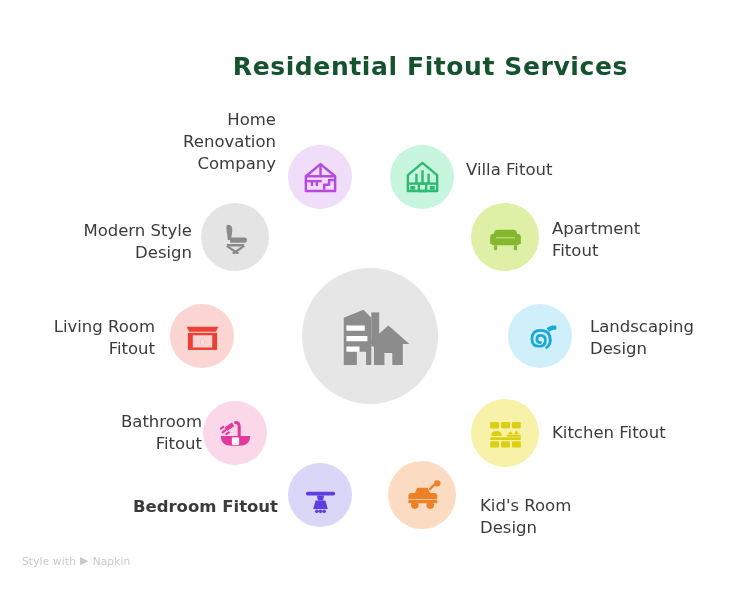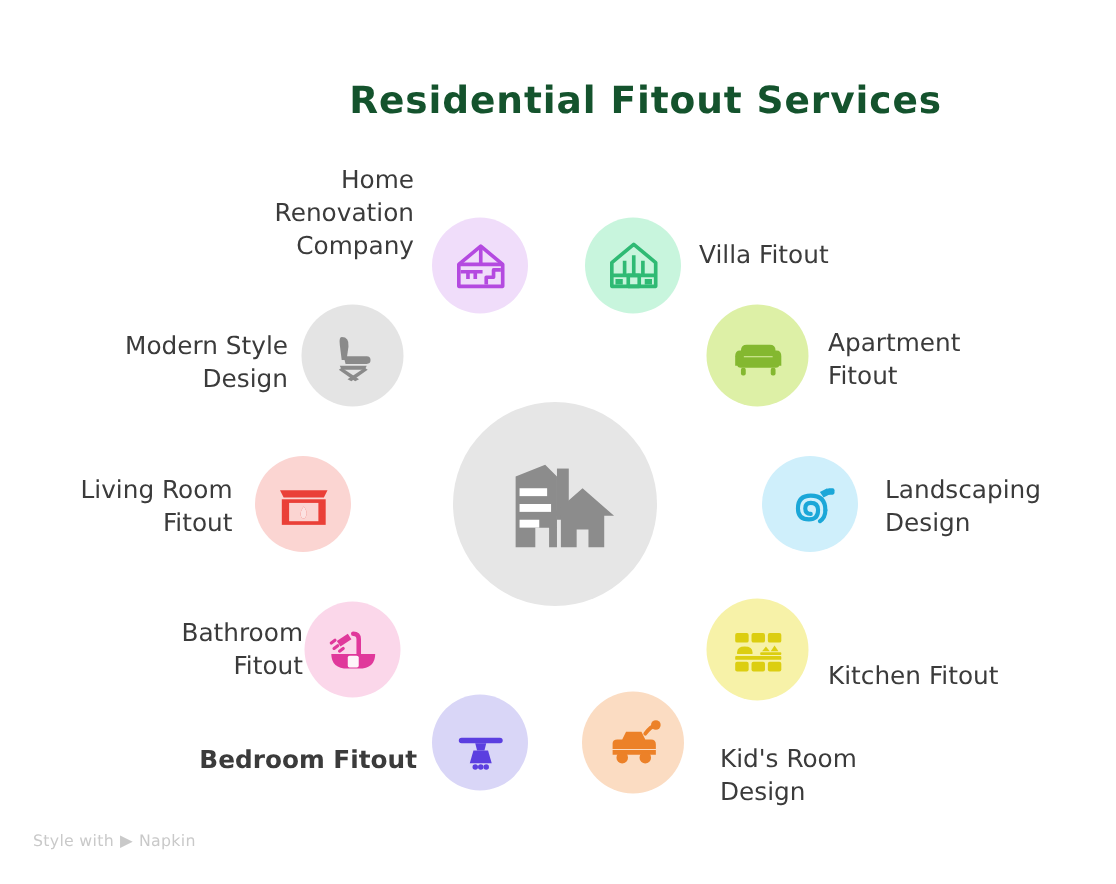--- a/index.html
+++ b/index.html
@@ -179,21 +179,21 @@
           <path d="M36 33 L40 28 L44 33 Z"></path>
           <path d="M45 33 L49 27 L53 33 Z"></path>
           <rect x="34" y="34" width="22" height="3" rx="1"></rect>
           <rect x="8" y="38" width="48" height="4" rx="1"></rect>
           <rect x="8" y="44" width="14" height="10" rx="2"></rect>
           <rect x="25" y="44" width="14" height="10" rx="2"></rect>
           <rect x="42" y="44" width="14" height="10" rx="2"></rect>
         </g>
       </svg>
     </div>
-    <div class="label left" style="left: 552px; top: 451px;">Kitchen Fitout</div>
+    <div class="label left" style="left: 552px; top: 433px;">Kitchen Fitout</div>
     <div class="bubble" style="left: 422px; top: 495px; width: 68px; height: 68px; background: rgb(251, 220, 194);">
       <svg width="41" height="41" viewBox="0 0 64 64">
         <g fill="#ec8128">
           <path d="M10 38 L10 32 Q10 28 15 28 L20 28 L24 20 L40 20 L44 28 L50 28 Q55 28 55 33 L55 38 Z"></path>
           <rect x="26" y="22" width="6" height="7" fill="#fff" opacity="0.0"></rect>
           <path d="M10 39 L55 39 L55 44 L10 44 Z"></path>
           <circle cx="20" cy="47" r="6"></circle>
           <circle cx="44" cy="47" r="6"></circle>
           <path d="M44 22 Q50 14 54 14" stroke="#ec8128" stroke-width="4" fill="none" stroke-linecap="round"></path>
           <circle cx="55" cy="13" r="5"></circle>

